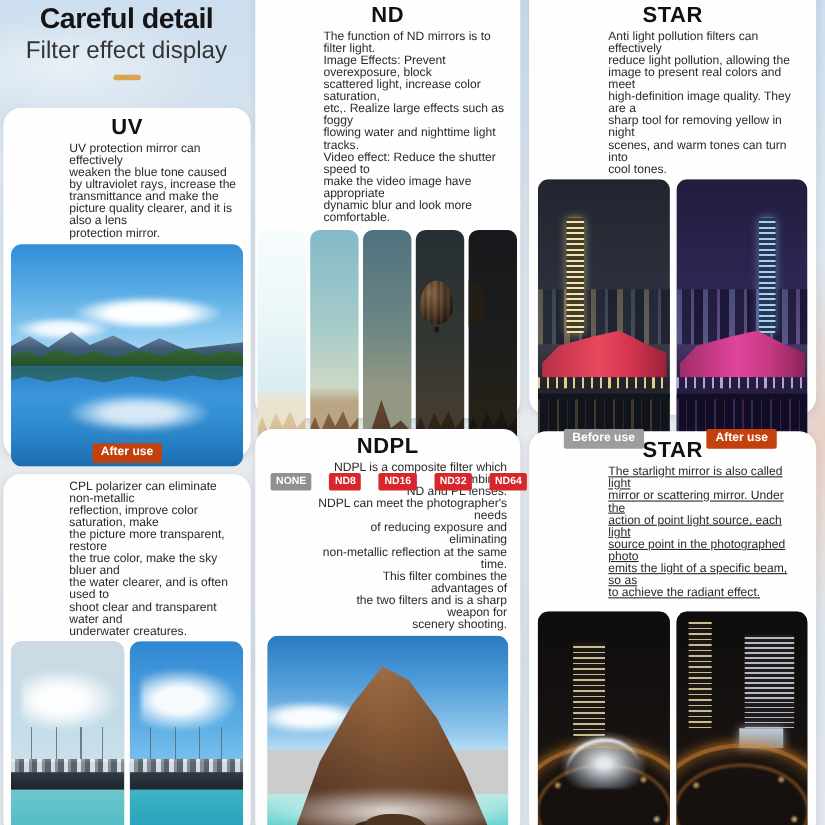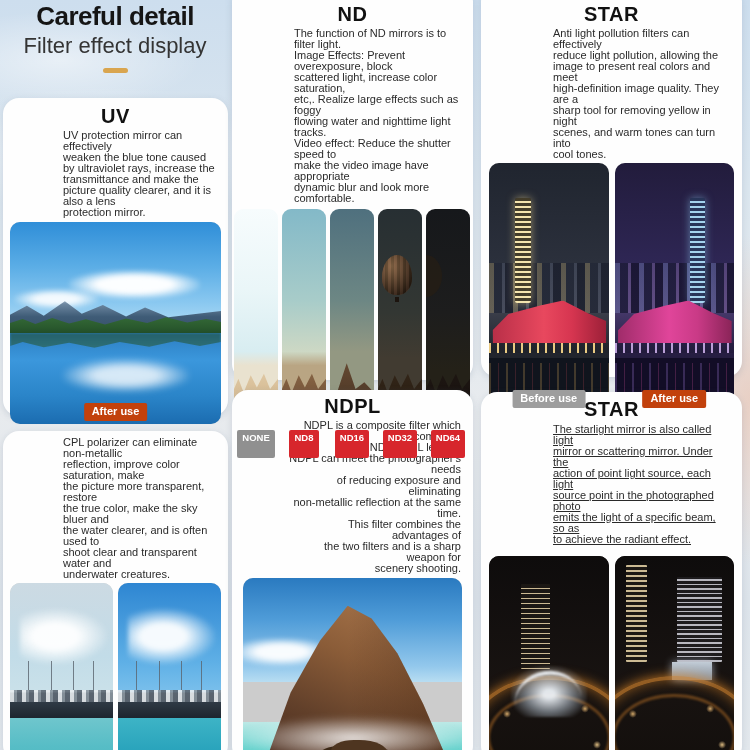--- a/index.html
+++ b/index.html
@@ -95,21 +95,21 @@
   .balloon { position:absolute; left:4px; top:46px; width:30px; height:40px;
     border-radius:50% 50% 46% 46% / 56% 56% 42% 42%;
     background:repeating-linear-gradient(90deg,#6e4c36 0 3px,#47311f 3px 6px); }
   .balloon-shade { position:absolute; inset:0; border-radius:inherit;
     background:radial-gradient(ellipse at 32% 28%, rgba(196,156,112,.4), rgba(0,0,0,.5) 78%); }
   .balloon-basket { position:absolute; left:17px; top:88px; width:4px; height:5px; background:#1c140e; }
   .balloon-dim { position:absolute; left:-16px; top:46px; width:32px; height:42px; border-radius:50%;
     background:#251d15; opacity:.85; }
   .nd-labels { display:flex; gap:4px; padding:0 3px 0 2px; margin-top:-9px; position:relative; z-index:4; }
   .nd-label-cell { flex:1; display:flex; justify-content:center; }
-  .nd-label { color:#fff; font-weight:bold; font-size:9.5px; line-height:11px; padding:2px 5px 15px; border-radius:2px; }
+  .nd-label { color:#fff; font-weight:bold; font-size:9.5px; line-height:11px; padding:2px 5px 3px; border-radius:2px;margin-left:12px; }
   .nd-label.gray { background:#909090; }
   .nd-label.red  { background:#d7262c; }
 
   
   .ndpl-card { left:232px; top:390px; width:241px; height:372px; padding-top:5px; }
   .ndpl-card .sec-desc { padding:2px 12px 0 8px;text-align:right; }
   .ndpl-photo { width:219px; height:232px; margin:4px auto 0; }
   .ndpl-sky { inset:0 0 55% 0; background:linear-gradient(180deg,#2a7ac0 0%,#4f9cd8 40%,#93c8ec 85%,#b8ddf2 100%); }
   .ndpl-cloud { left:-5%; top:26%; width:45%; height:12%; background:radial-gradient(ellipse, rgba(255,255,255,.95) 35%, rgba(255,255,255,0) 75%); filter:blur(2px); }
   .ndpl-rock { left:10%; top:12%; width:84%; height:68%;

